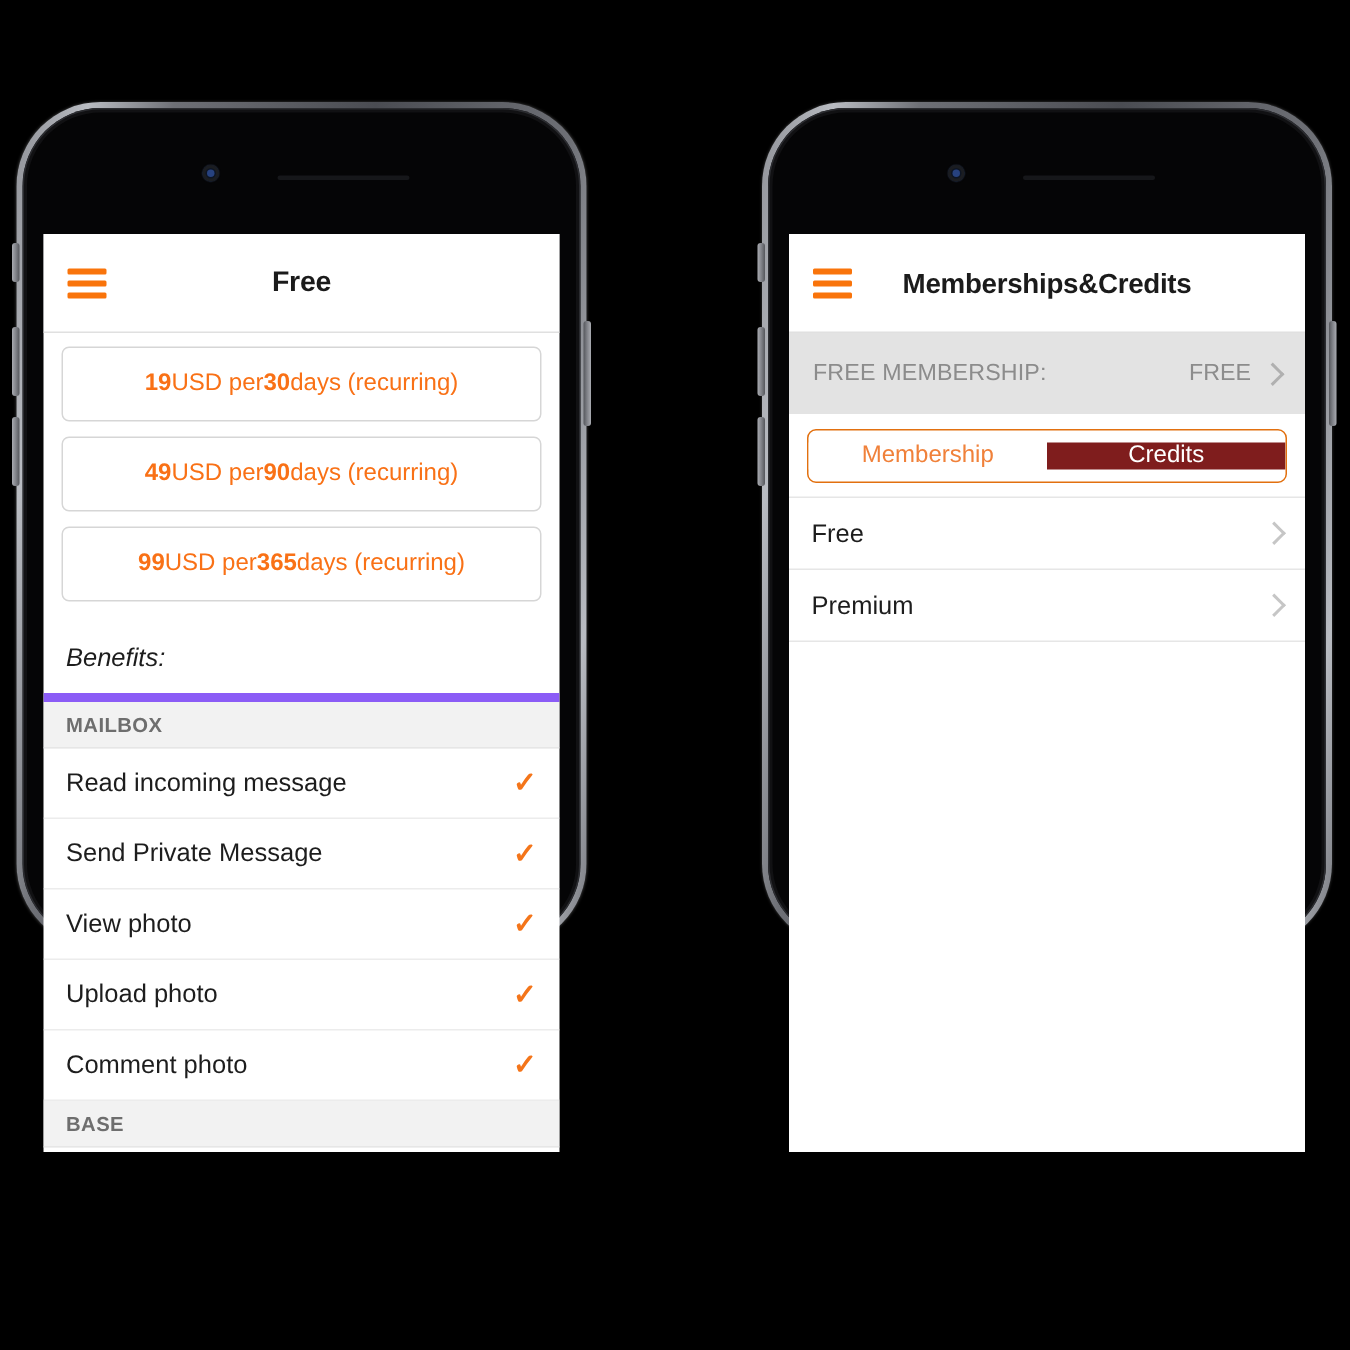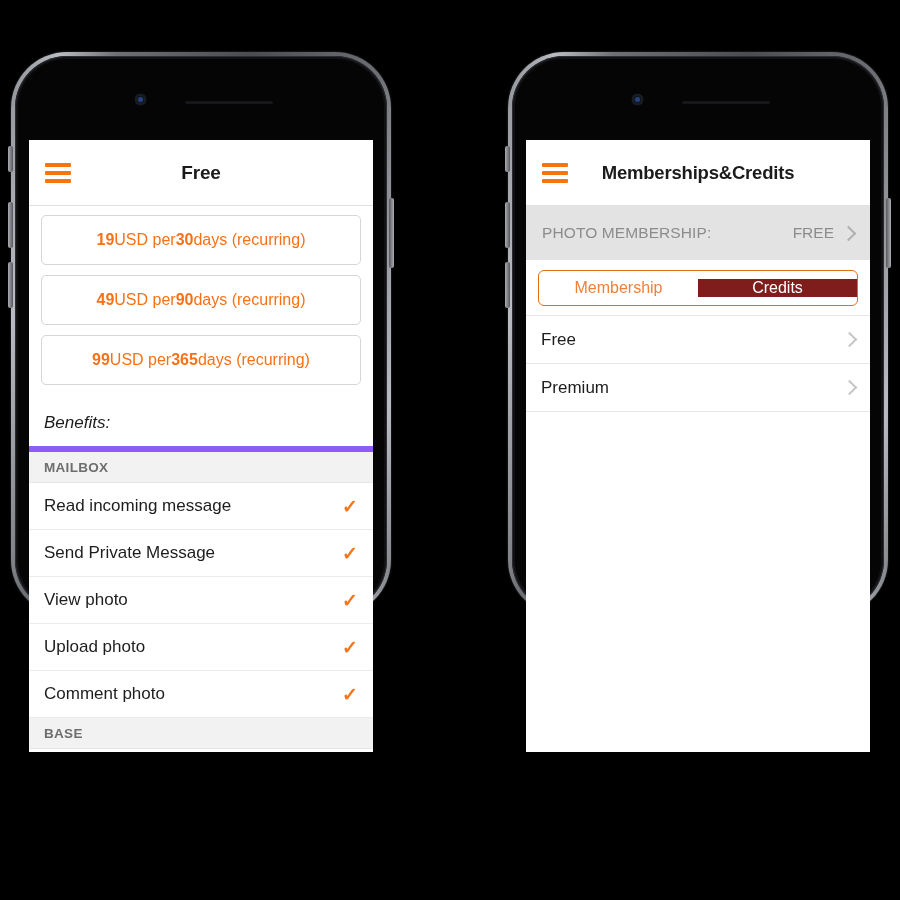--- a/index.html
+++ b/index.html
@@ -12,21 +12,21 @@
     height: 900px;
     position: relative;
     overflow: hidden;
     font-family: "Liberation Sans", sans-serif;
     -webkit-font-smoothing: antialiased;
   }
 
   
   .phone {
     position: absolute;
-    top: 52px;
+    top: 68px;
     width: 380px;
     height: 564px;
   }
   .phone-left  { left: 11px; }
   .phone-right { left: 508px; }
 
   .phone-outer {
     position: absolute;
     inset: 0;
     border-radius: 56px;
@@ -374,21 +374,21 @@
     <div class="navbar">
       <div class="hamburger">
         <i></i>
         <i></i>
         <i></i>
       </div>
       <div class="nav-title small">Memberships&amp;Credits</div>
     </div>
 
     <div class="member-bar">
-      <span class="member-label">PHOTO MEMBERSHIP:</span>
+      <span class="member-label">FREE MEMBERSHIP:</span>
       <span class="member-right">
         <span>FREE</span>
         <i class="chev"></i>
       </span>
     </div>
 
     <div class="seg-wrap">
       <div class="seg">
         <div class="seg-item">Membership</div>
         <div class="seg-item active">Credits</div>

